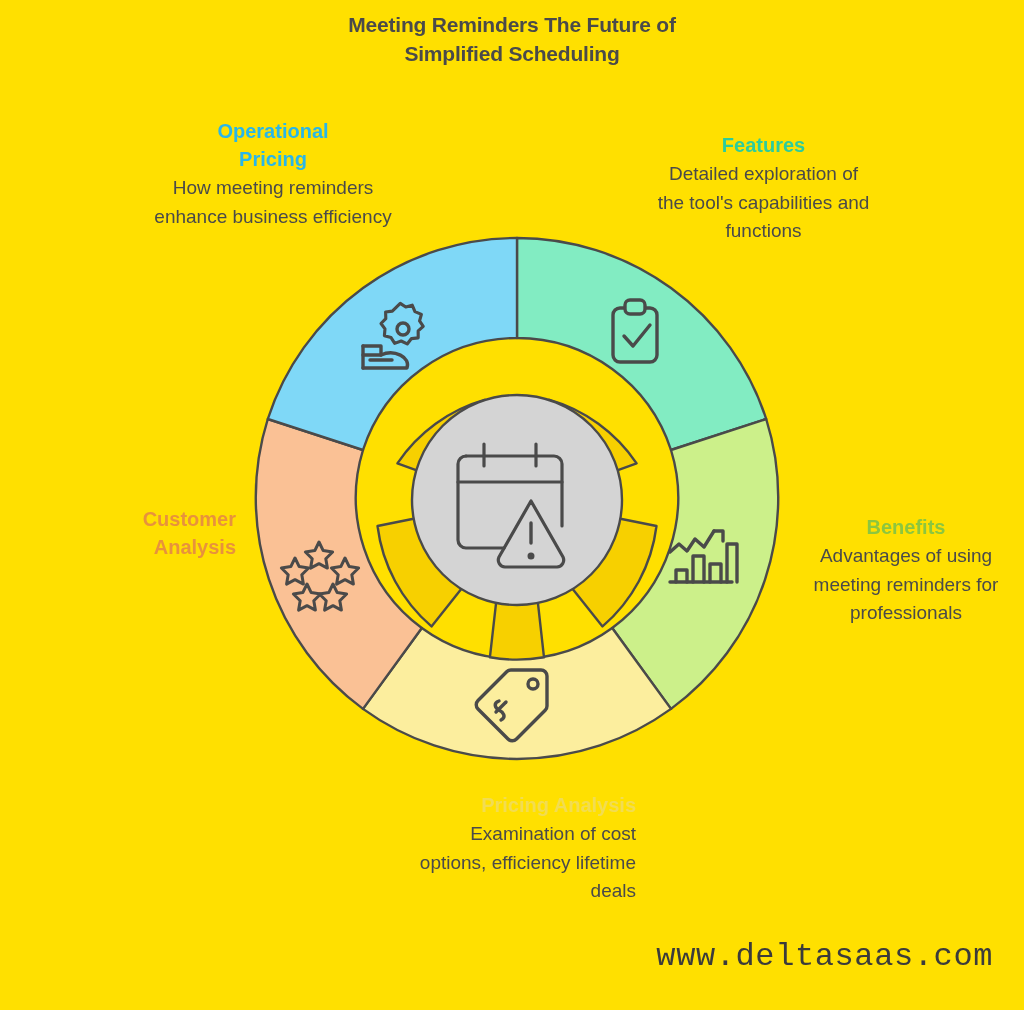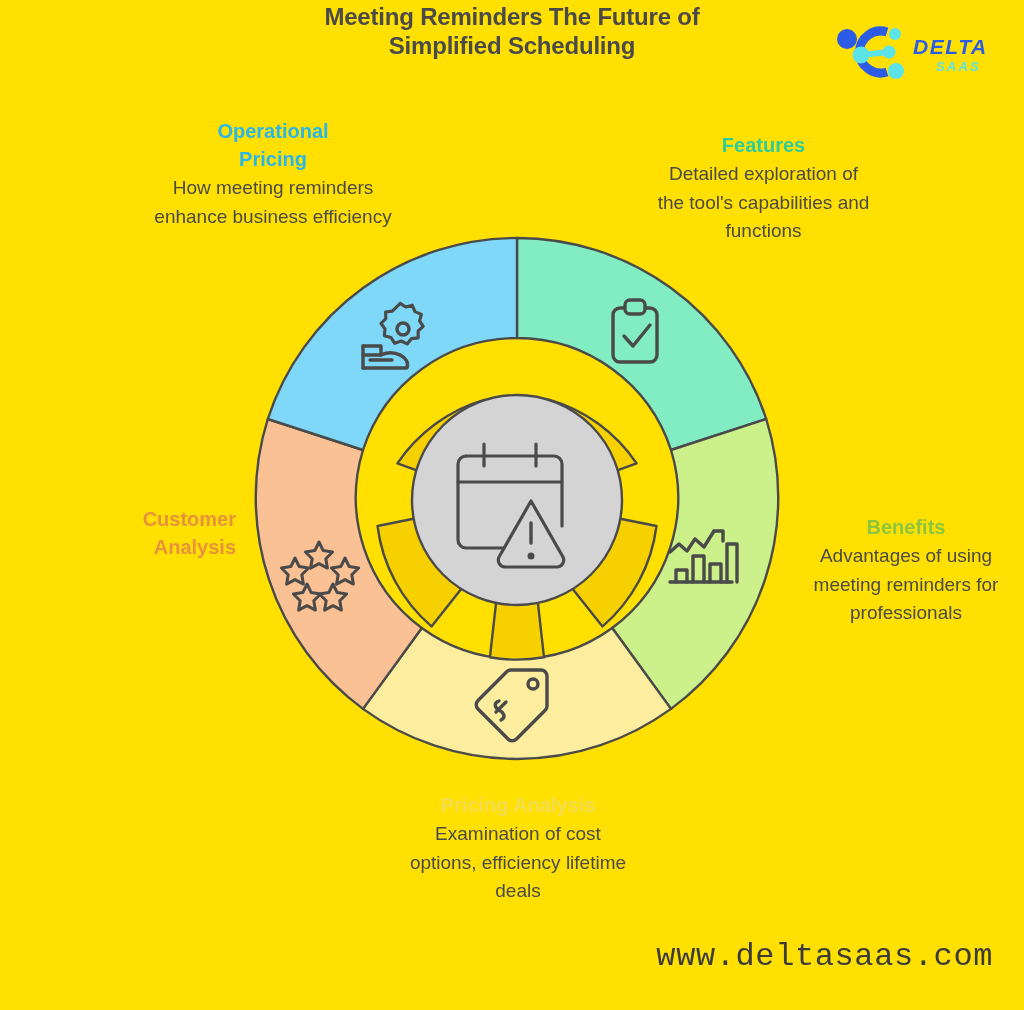--- a/index.html
+++ b/index.html
@@ -9,24 +9,24 @@
     font-family:"Liberation Sans", sans-serif;
     overflow:hidden;
     position:relative;
   }
   #stage{position:absolute;inset:0;}
 
   
   .title{
     position:absolute;
     left:50%;transform:translateX(-50%);
-    top:2px;
+    top:10px;
     width:420px;
     text-align:center;
-    font-size:24px;
+    font-size:21px;
     font-weight:bold;
     line-height:29px;
     color:#4a4a4a;
     letter-spacing:-0.2px;
   }
 
   
   .logo{position:absolute;left:833px;top:22px;width:160px;height:60px;}
   .logo svg{display:block;}
 
@@ -47,21 +47,21 @@
 
   #co-operational{left:150px;top:117px;width:246px;text-align:center;}
   #co-operational .cap{color:#29B6E8;}
 
   #co-features{left:655px;top:131px;width:217px;text-align:center;}
   #co-features .cap{color:#2ECC9B;}
 
   #co-benefits{left:802px;top:513px;width:208px;text-align:center;}
   #co-benefits .cap{color:#8CC63F;}
 
-  #co-pricing{left:400px;top:791px;width:236px;text-align:center;}
+  #co-pricing{left:400px;top:791px;width:236px;text-align:right;}
   #co-pricing .cap{color:#F2DC52;}
 
   #co-reviews{left:20px;top:505px;width:216px;text-align:right;}
   #co-reviews .cap{color:#E8923C;}
 
   
   .footer{
     position:absolute;right:31px;bottom:35px;
     font-family:"Liberation Mono", monospace;
     font-size:32px;
@@ -70,37 +70,20 @@
     white-space:nowrap;
   }
 </style>
 </head>
 <body>
 
 <div id="stage">
 
   <div class="title">Meeting Reminders  The Future of Simplified Scheduling</div>
 
-  <div class="logo">
-    <svg width="160" height="60" viewBox="0 0 160 60" xmlns="http://www.w3.org/2000/svg">
-      <g>
-
-        <path d="M54 10 A21 21 0 1 0 54 50" fill="none" stroke="#2C5CE6" stroke-width="9" stroke-linecap="butt"></path>
-        <circle cx="14" cy="17" r="10" fill="#2C5CE6"></circle>
-        <circle cx="62" cy="12" r="6" fill="#5BE3E8"></circle>
-        <circle cx="63" cy="49" r="8" fill="#5BE3E8"></circle>
-
-        <circle cx="28" cy="33" r="8.5" fill="#5BE3E8"></circle>
-        <circle cx="56" cy="30" r="6.5" fill="#5BE3E8"></circle>
-        <path d="M28 33 L56 30" stroke="#5BE3E8" stroke-width="6"></path>
-      </g>
-      <text x="80" y="32" font-family="Liberation Sans, sans-serif" font-size="21" font-weight="bold" font-style="italic" letter-spacing="1.6" fill="#2C5CE6">DELTA</text>
-      <text x="103" y="49" font-family="Liberation Sans, sans-serif" font-size="13" font-weight="bold" font-style="italic" letter-spacing="2.2" fill="#5BE3E8">SAAS</text>
-    </svg>
-  </div>
 
   <div class="wheel">
     <svg width="524" height="524" viewBox="0 0 524 524" xmlns="http://www.w3.org/2000/svg">
       <g stroke="#4a4a4a" stroke-width="2.4" stroke-linejoin="round">
 
         <path d="M262 0 A262 262 0 0 1 511.2 181.0 L416.0 212.0 A162 162 0 0 0 262 100 Z" fill="#82ECC2"></path>
 
         <path d="M511.2 181.0 A262 262 0 0 1 416.0 470.9 L357.2 390.0 A162 162 0 0 0 416.0 212.0 Z" fill="#CCF08A"></path>
 
         <path d="M416.0 470.9 A262 262 0 0 1 108.0 470.9 L166.8 390.0 A162 162 0 0 0 357.2 390.0 Z" fill="#FCEE9E"></path>

